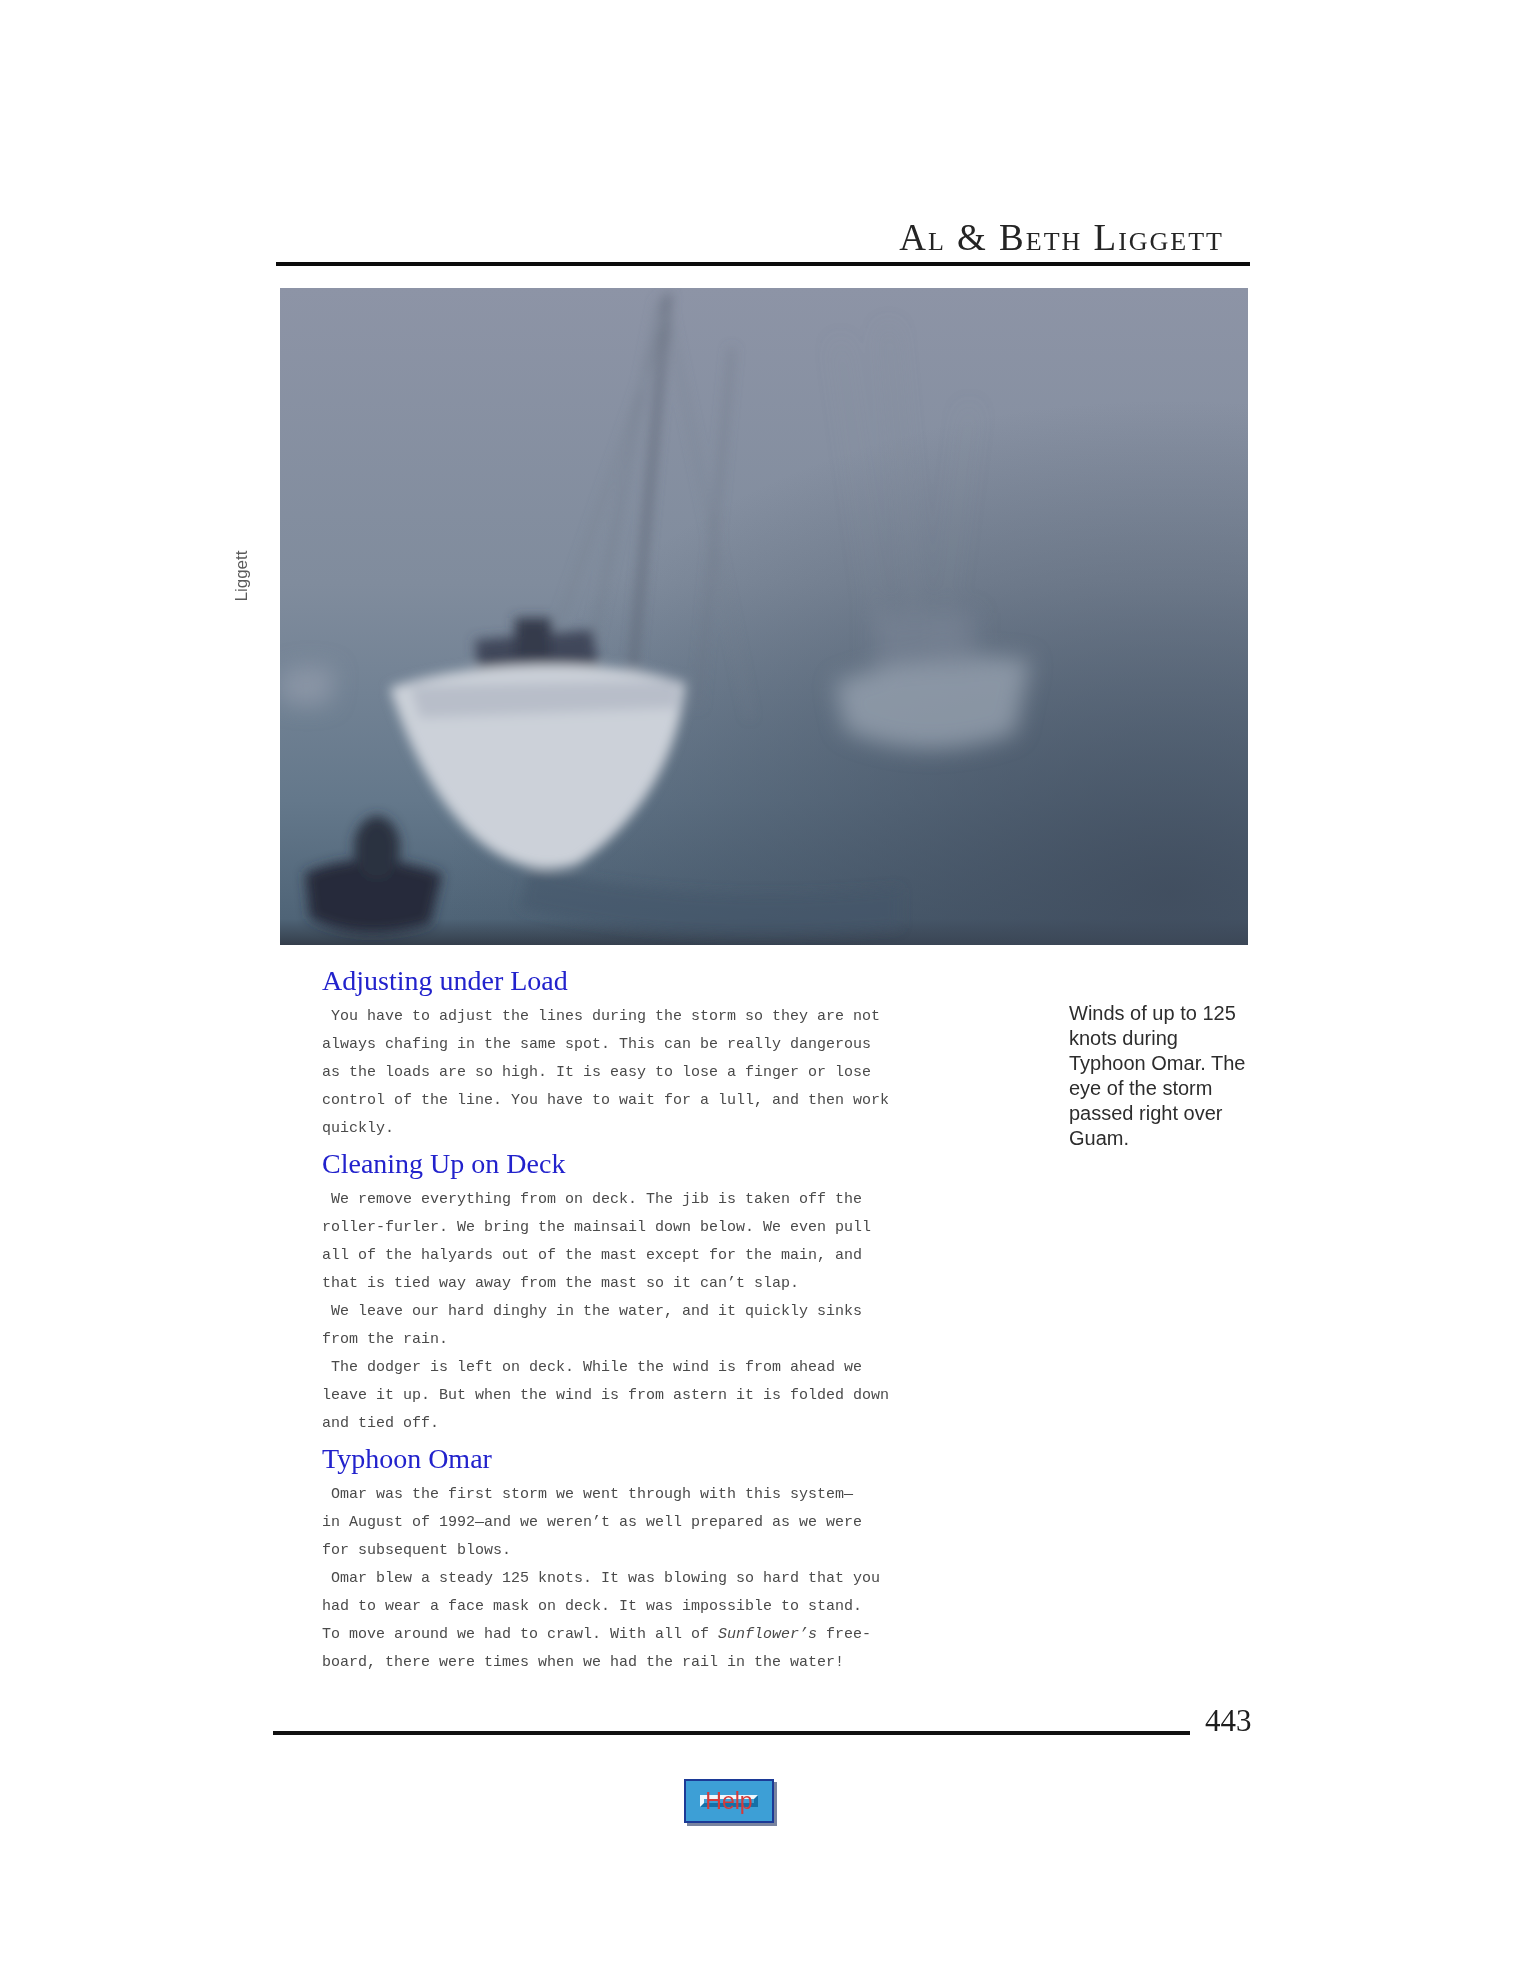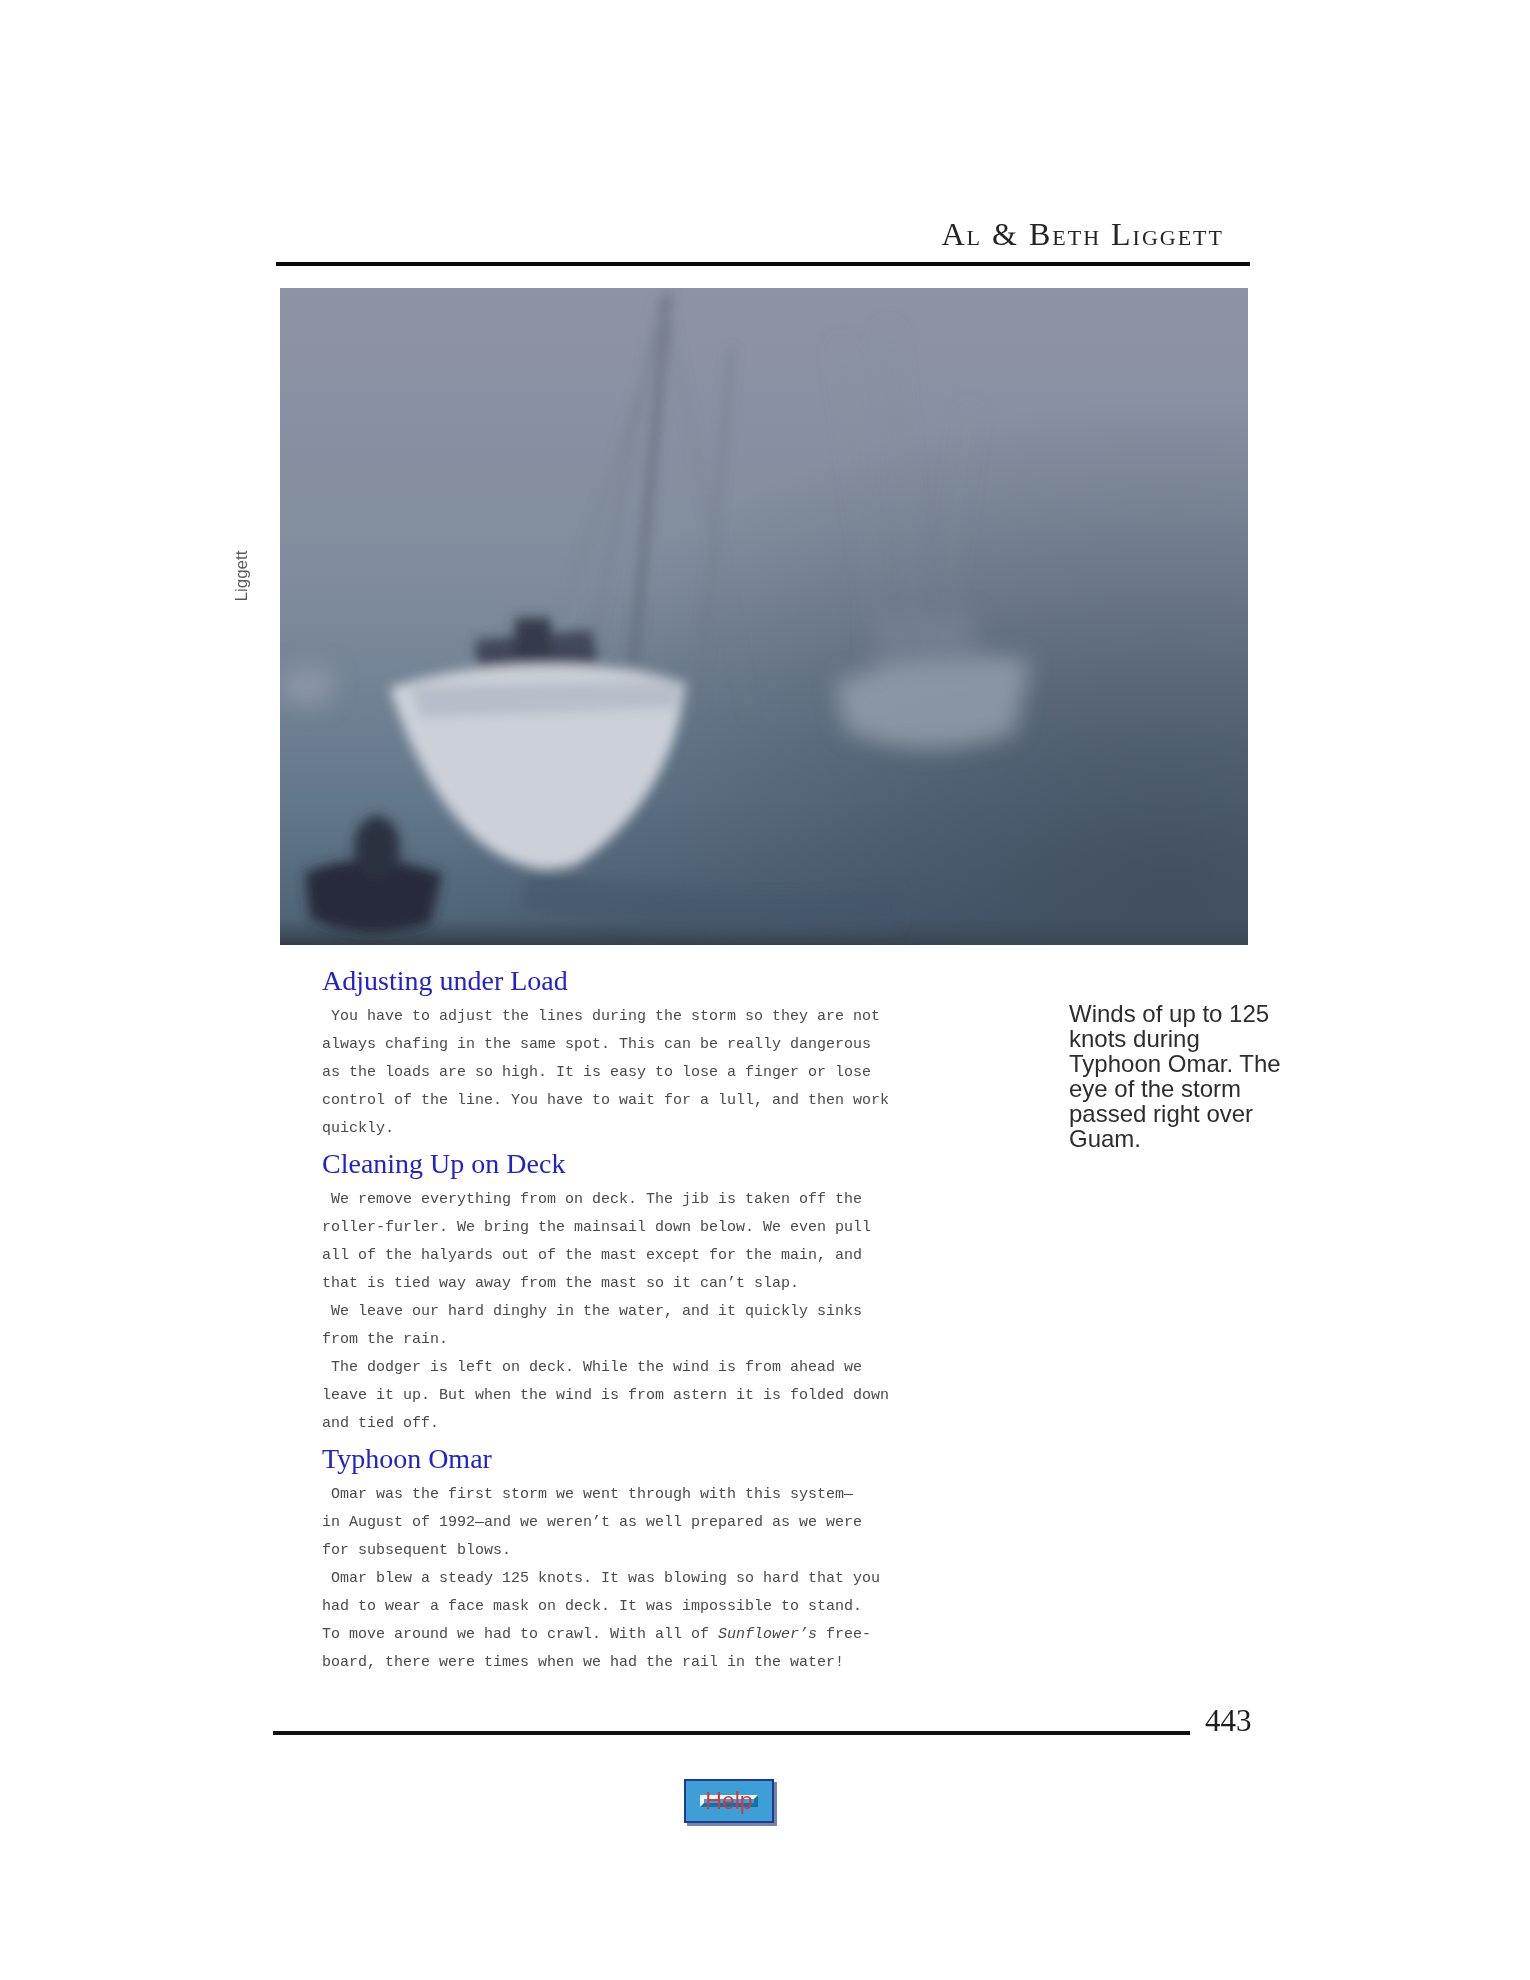--- a/index.html
+++ b/index.html
@@ -1,38 +1,38 @@
 <!DOCTYPE html>
 <html><head>
 <meta charset="utf-8">
 <style>
   html,body{margin:0;padding:0;background:#ffffff;}
   .page{position:relative;width:1530px;height:1980px;background:#ffffff;overflow:hidden;
         font-family:"Liberation Serif",serif;}
 
   .title{position:absolute;top:216px;right:306px;font-family:"Liberation Serif",serif;
-         font-variant:small-caps;font-size:32px;letter-spacing:2px;color:#242424;margin-left:39px;}
+         font-variant:small-caps;font-size:37px;letter-spacing:2px;color:#242424;margin-left:39px;}
   .header-rule{position:absolute;left:276px;top:262px;width:974px;height:4px;background:#0b0b0b;}
 
   .photo{position:absolute;left:280px;top:288px;width:968px;height:657px;}
 
   .credit{position:absolute;left:186px;top:565px;width:114px;height:22px;
           transform:rotate(-90deg);font-family:"Liberation Sans",sans-serif;
           font-size:17px;color:#5a5a5a;text-align:center;}
 
   .main{position:absolute;left:322px;top:964px;width:724px;}
   .section-heading{font-family:"Liberation Serif",serif;font-size:28px;line-height:34px;
           font-weight:500;color:#2222cc;margin:4px 0 5px 0;}
   .section-heading.first{margin-top:0;}
   .line{font-family:"Liberation Mono",monospace;font-size:15px;line-height:28px;
         color:#4a4a4a;white-space:pre;}
   .italic{font-style:italic;}
 
   .sidebar{position:absolute;left:1069px;top:1001px;width:220px;
-           font-family:"Liberation Sans",sans-serif;font-size:24px;line-height:25px;
+           font-family:"Liberation Sans",sans-serif;font-size:20px;line-height:25px;
            color:#2d2d2d;}
 
   .footer-rule{position:absolute;left:273px;top:1731px;width:917px;height:4px;background:#111;}
   .page-number{position:absolute;left:1205px;top:1703px;font-family:"Liberation Serif",serif;
                font-size:31px;color:#1d1d1d;}
 
   .help-button{position:absolute;left:684px;top:1779px;width:90px;height:44px;
                background:#3d9fd6;border:2px solid #1c3a96;cursor:pointer;
                box-shadow:3px 3px 0 rgba(10,30,80,0.55);
                display:flex;align-items:center;justify-content:center;padding:14px;}

